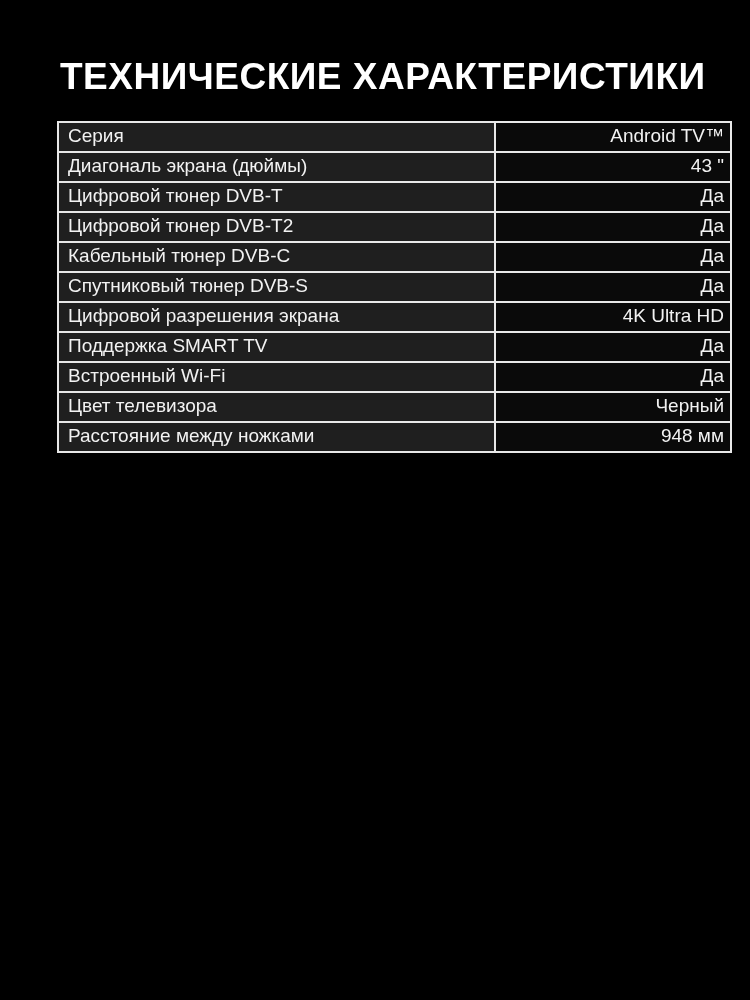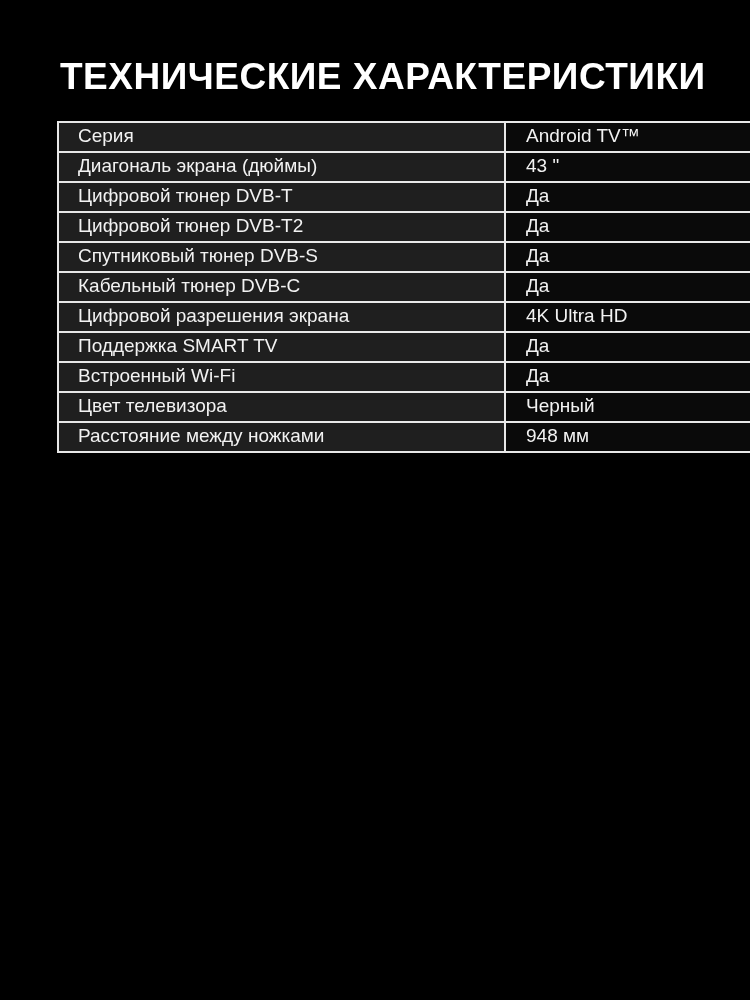--- a/index.html
+++ b/index.html
@@ -43,26 +43,27 @@
     font-size: 19px;
     line-height: 1.1;
     color: #f2f2f2;
     vertical-align: middle;
     white-space: nowrap;
     overflow: hidden;
   }
   .spec-table td.spec-label {
     width: 420px;
     background: #1f1f1f;
-    padding: 1px 6px 2px 19px;
+    padding: 1px 6px 2px 9px;
   }
   .spec-table td.spec-value {
     width: 220px;
     background: #0a0a0a;
-    padding: 1px 6px 2px 20px;
+    padding: 1px 6px 2px 8px;
+    text-align: right;
   }
 </style>
 </head>
 <body>
 
 <div class="page">
 
   <h1 class="page-title">ТЕХНИЧЕСКИЕ ХАРАКТЕРИСТИКИ</h1>
 
   <table class="spec-table">
@@ -77,25 +78,25 @@
       </tr>
       <tr>
         <td class="spec-label">Цифровой тюнер DVB-T</td>
         <td class="spec-value">Да</td>
       </tr>
       <tr>
         <td class="spec-label">Цифровой тюнер DVB-T2</td>
         <td class="spec-value">Да</td>
       </tr>
       <tr>
-        <td class="spec-label">Спутниковый тюнер DVB-S</td>
+        <td class="spec-label">Кабельный тюнер DVB-C</td>
         <td class="spec-value">Да</td>
       </tr>
       <tr>
-        <td class="spec-label">Кабельный тюнер DVB-C</td>
+        <td class="spec-label">Спутниковый тюнер DVB-S</td>
         <td class="spec-value">Да</td>
       </tr>
       <tr>
         <td class="spec-label">Цифровой разрешения экрана</td>
         <td class="spec-value">4K Ultra HD</td>
       </tr>
       <tr>
         <td class="spec-label">Поддержка SMART TV</td>
         <td class="spec-value">Да</td>
       </tr>

